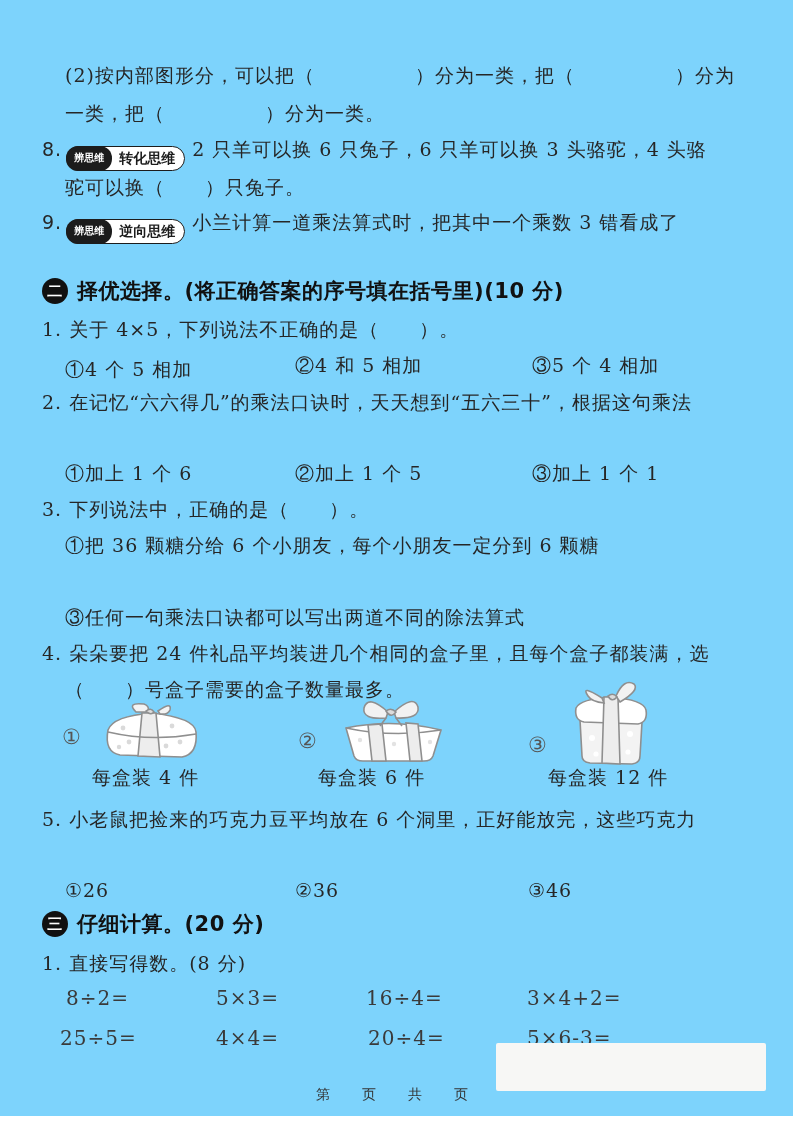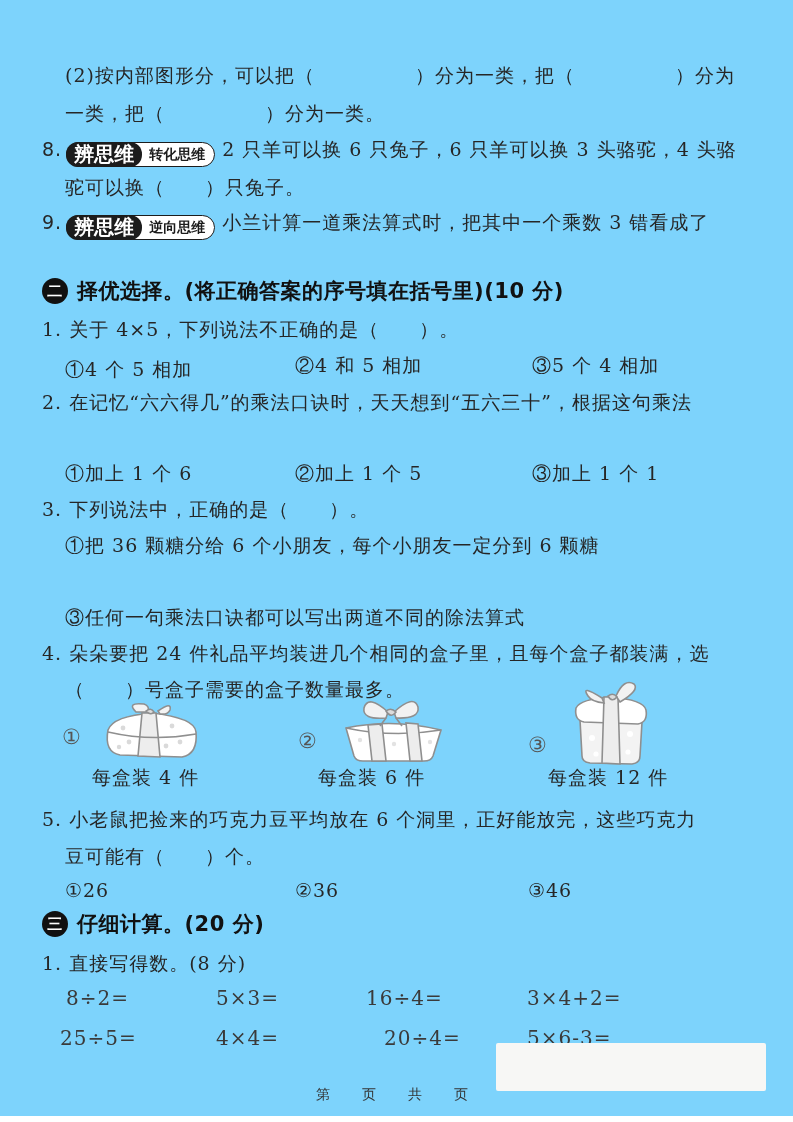--- a/index.html
+++ b/index.html
@@ -14,21 +14,21 @@
   .line { position:absolute; white-space:nowrap; letter-spacing:1px; line-height:26px; }
   .qnum { font-family:"DejaVu Sans", sans-serif; font-size:19px; margin-right:4px; }
   .badge-group {
     display:inline-flex; align-items:center;
     border:1.6px solid #1c1c1c; border-radius:13px;
     height:25px; vertical-align:-5px; margin-right:7px; background:#fff;
   }
   .badge-dark {
     background:#1c1c1c; color:#ffffff; border-radius:12px;
     padding:0 8px; height:25px; line-height:24px; margin:-1px 0 -1px -1px;
-    font-family:"DejaVu Sans", sans-serif; font-weight:bold; font-size:20px;
+    font-family:"DejaVu Sans", sans-serif; font-weight:bold; font-size:10px;
     letter-spacing:0; white-space:nowrap;
   }
   .badge-light {
     color:#1c1c1c; padding:0 9px 0 7px;
     font-family:"DejaVu Sans", sans-serif; font-weight:bold; font-size:14px;
     letter-spacing:0; white-space:nowrap; line-height:23px;
   }
   .section-header {
     position:absolute; display:flex; align-items:center; gap:9px;
     font-family:"DejaVu Sans", sans-serif; font-weight:bold;
@@ -152,39 +152,38 @@
     <g fill="#ffffff">
       <circle cx="30" cy="62" r="3"></circle>
         <circle cx="68" cy="58" r="3"></circle>
         <circle cx="34" cy="78" r="2.6"></circle>
         <circle cx="66" cy="76" r="2.6"></circle>
     </g>
   </svg>
   <span class="line gift-label" style="top:764px;left:548px">每盒装 12 件</span>
 
   <div class="line" style="top:806px;left:42px">5. 小老鼠把捡来的巧克力豆平均放在 6 个洞里，正好能放完，这些巧克力</div>
-  <div class="line" style="top:843px;left:65px">豆可能有（　　）个。</div>
   <span class="line" style="top:877px;left:65px">①26</span>
   <span class="line" style="top:877px;left:295px">②36</span>
   <span class="line" style="top:877px;left:528px">③46</span>
 
   <div class="section-header" style="top:910px;left:42px">
     <span class="section-icon">三</span>
     <span>仔细计算。(20 分)</span>
   </div>
 
   <div class="line" style="top:950px;left:42px">1. 直接写得数。(8 分)</div>
 
   <span class="calc-cell" style="top:986px;left:66px">8÷2=</span>
   <span class="calc-cell" style="top:986px;left:216px">5×3=</span>
   <span class="calc-cell" style="top:986px;left:366px">16÷4=</span>
   <span class="calc-cell" style="top:986px;left:527px">3×4+2=</span>
 
   <span class="calc-cell" style="top:1026px;left:60px">25÷5=</span>
   <span class="calc-cell" style="top:1026px;left:216px">4×4=</span>
-  <span class="calc-cell" style="top:1026px;left:384px">20÷4=</span>
+  <span class="calc-cell" style="top:1026px;left:368px">20÷4=</span>
   <span class="calc-cell" style="top:1026px;left:527px">5×6-3=</span>
 
   <div class="scan-artifact"></div>
 
   <div class="footer">第　页　共　页</div>
 
 </div>
 
 </body></html>

